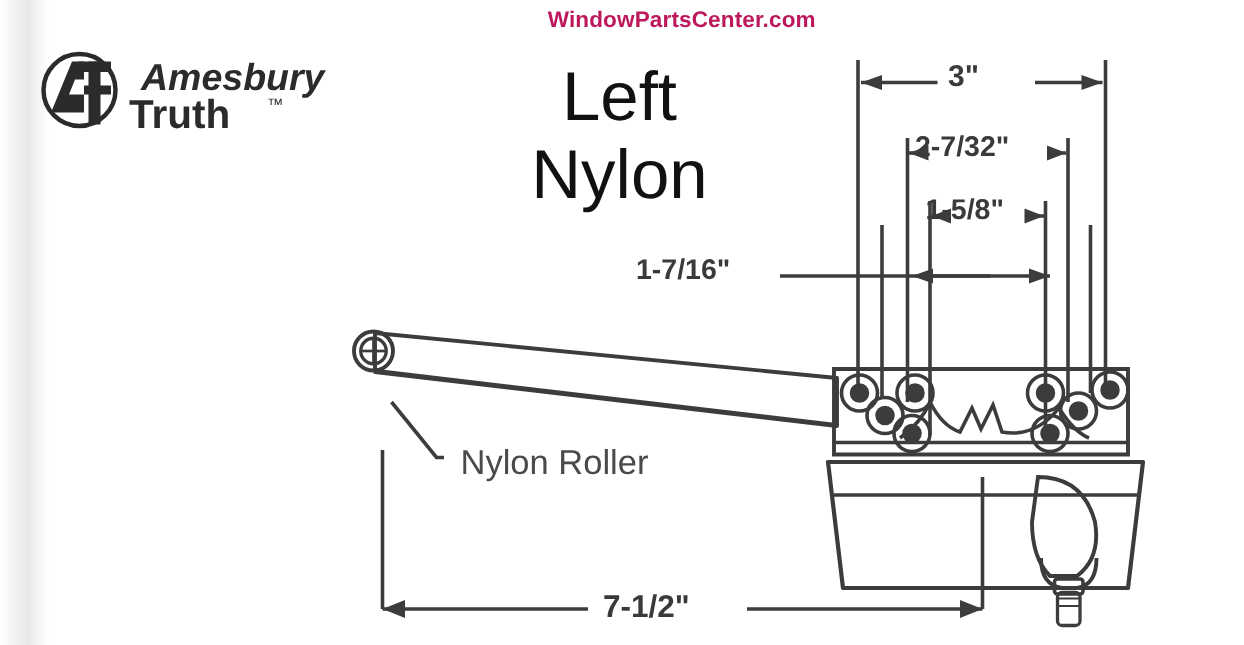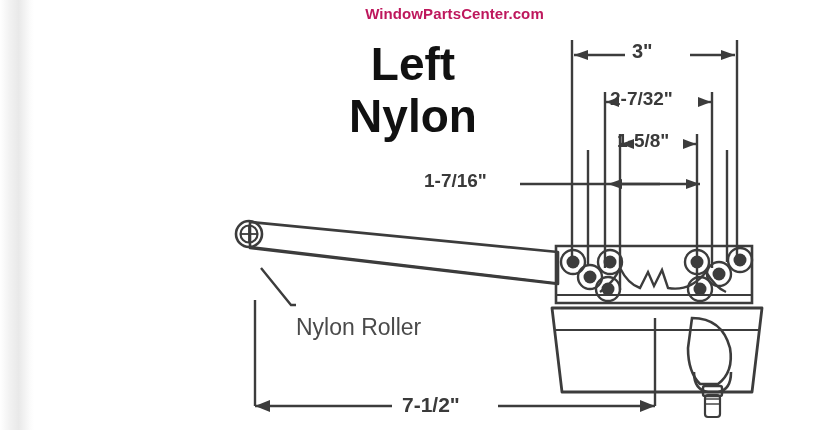--- a/index.html
+++ b/index.html
@@ -26,52 +26,66 @@
   }
 
   
   .brand{position:absolute;left:26px;top:33px;width:215px;height:58px;}
   .brand svg{display:block;}
 
   
   .title{
     position:absolute;left:318px;top:38px;width:190px;
     text-align:center;color:#111;
-    font-size:46px;line-height:52px;font-weight:bold;
+    font-size:46px;line-height:52px;font-weight:normal;
   }
   .title .l2{display:block;}
 
   
   .rr{position:absolute;left:8px;top:379px;width:50px;height:47px;}
 
   
   .dim{position:absolute;color:#3a3a3a;font-size:19px;font-weight:bold;white-space:nowrap;}
   .dim.d3     {left:632px;top:40px;font-size:20px;}
   .dim.d2732  {left:610px;top:88px;}
   .dim.d158   {left:617px;top:130px;}
   .dim.d1716  {left:424px;top:170px;}
   .dim.d712   {left:402px;top:393px;font-size:21px;}
 
   .callout{
-    position:absolute;left:296px;top:295px;
-    color:#4a4a4a;font-size:23px;white-space:nowrap;margin-top:19px;
+    position:absolute;left:307px;top:295px;
+    color:#4a4a4a;font-size:23px;white-space:nowrap;
   }
 
   svg.art{position:absolute;left:0;top:0;width:829px;height:430px;overflow:visible;}
   .ln{stroke:#3c3c3c;fill:none;}
 </style>
 </head>
 <body>
 
 <div class="stage">
 
   <div class="left-shade"></div>
 
   <div class="site-title">WindowPartsCenter.com</div>
 
+  <div class="brand">
+    <svg width="215" height="58" viewBox="0 0 215 58" xmlns="http://www.w3.org/2000/svg" aria-hidden="true">
+      <g>
+        <circle cx="27" cy="27" r="24" fill="none" stroke="#2b2b2b" stroke-width="3"></circle>
+        <path d="M8 42 L22 8 L30 8 L30 20 L24 20 L20 30 L30 30 L30 42 Z" fill="#2b2b2b"></path>
+        <rect x="26" y="8" width="22" height="7" fill="#2b2b2b"></rect>
+        <rect x="33" y="8" width="8" height="42" fill="#2b2b2b"></rect>
+        <rect x="30" y="24" width="18" height="6" fill="#2b2b2b"></rect>
+      </g>
+      <text x="68" y="27" font-family="Liberation Sans, sans-serif" font-size="25" font-weight="bold" font-style="italic" fill="#2b2b2b">Amesbury</text>
+      <text x="60" y="52" font-family="Liberation Sans, sans-serif" font-size="27" font-weight="bold" fill="#2b2b2b">Truth</text>
+      <text x="152" y="40" font-family="Liberation Sans, sans-serif" font-size="11" fill="#2b2b2b">™</text>
+    </svg>
+  </div>
 
   <div class="title">
     <span>Left</span>
     <span class="l2">Nylon</span>
   </div>
 
   <svg class="art" viewBox="0 0 829 430" xmlns="http://www.w3.org/2000/svg" aria-hidden="true">
 
     <g class="ln" stroke-width="2.4">
       <line x1="572" y1="40" x2="572" y2="262"></line>

